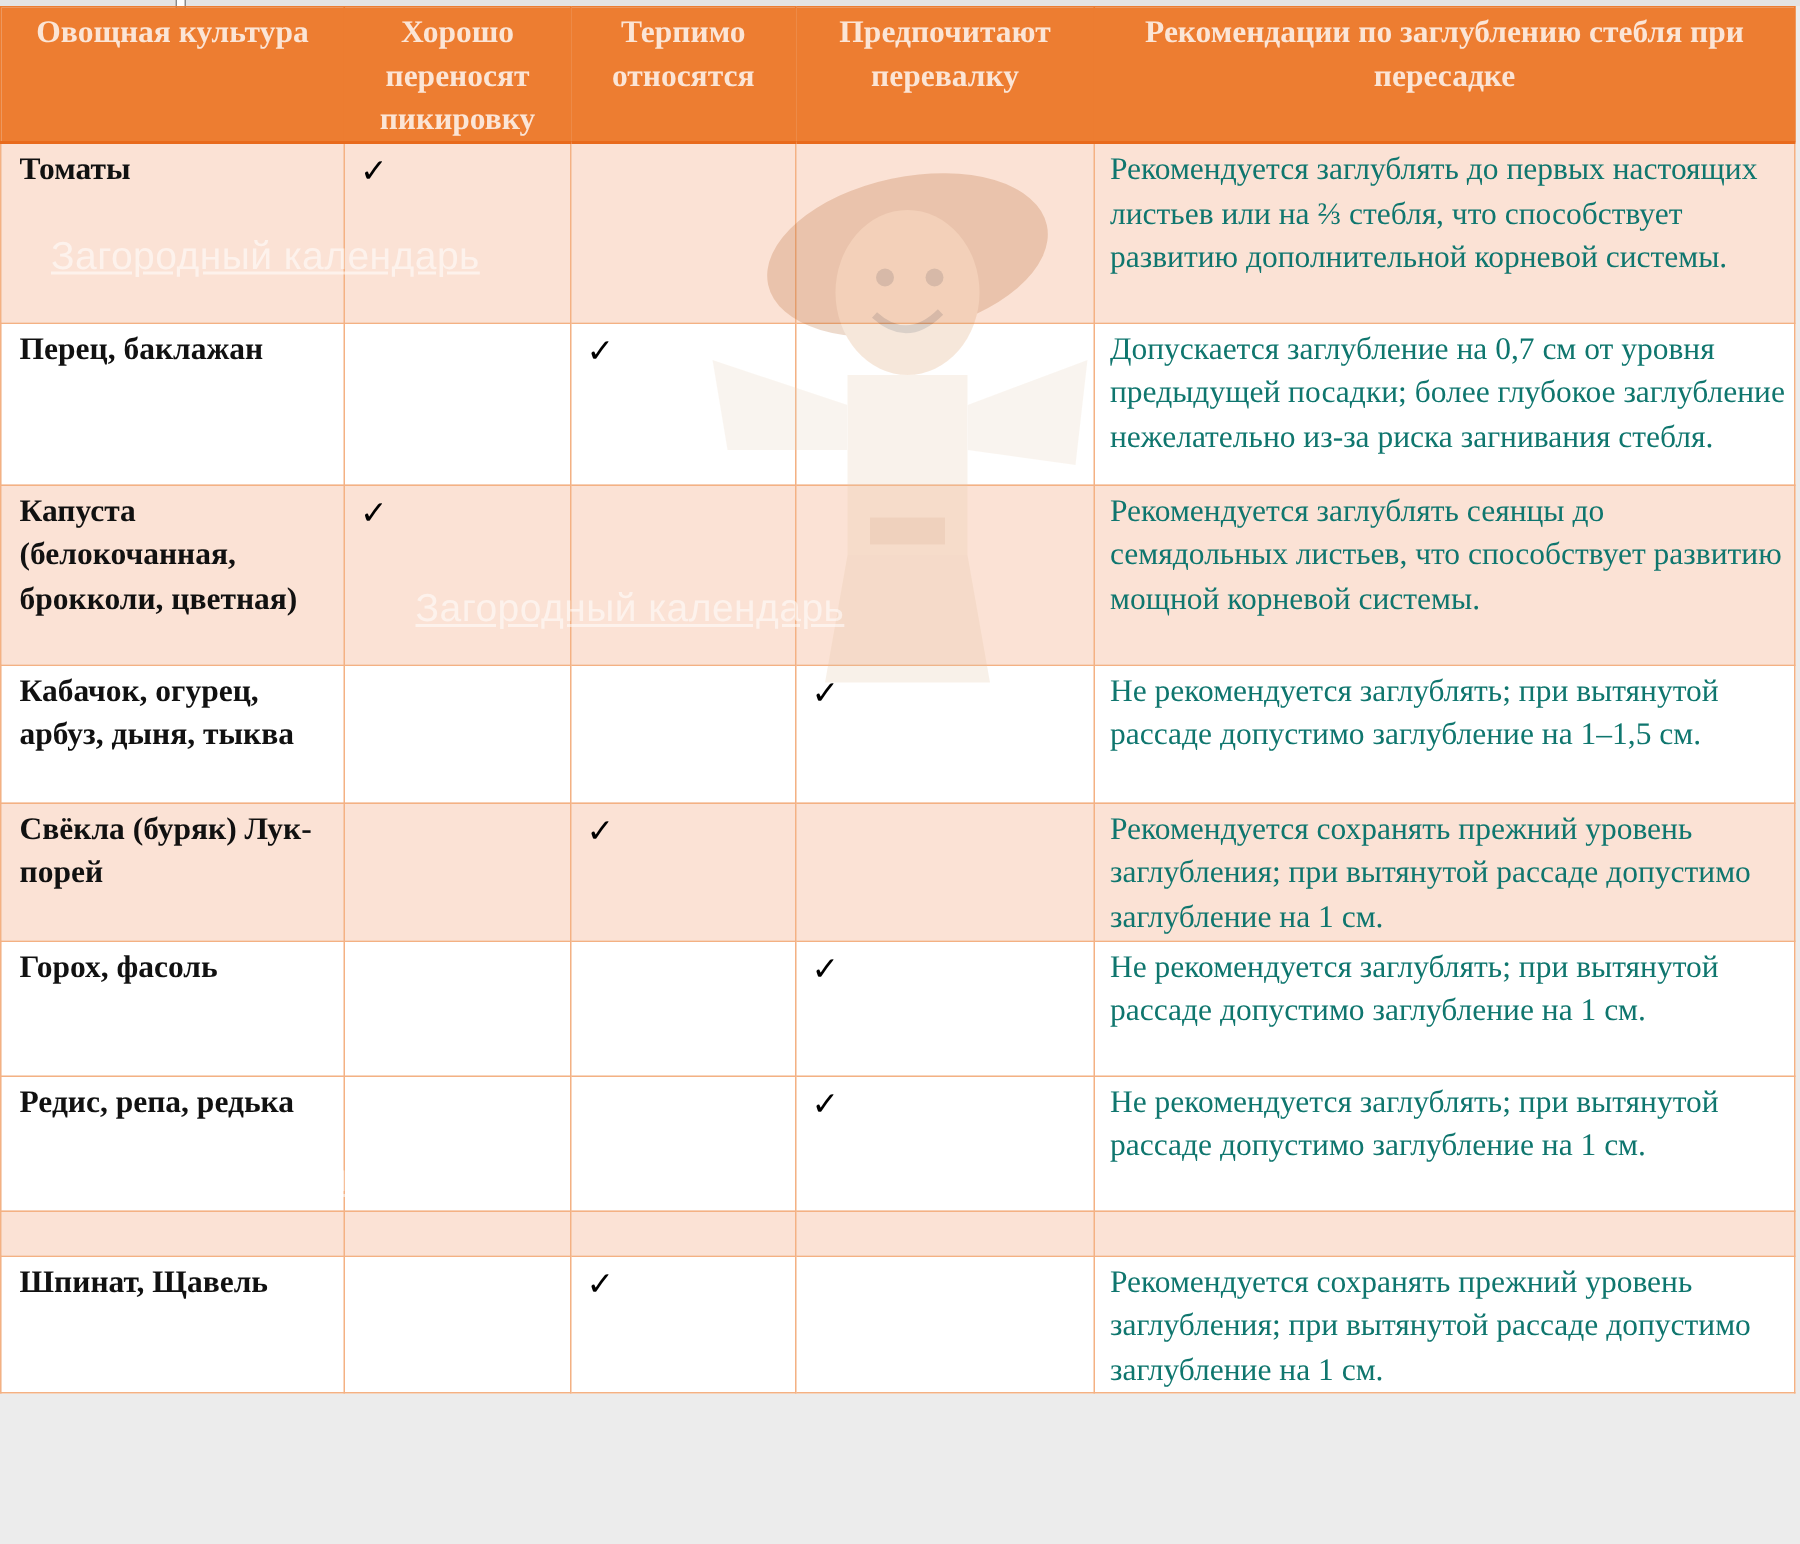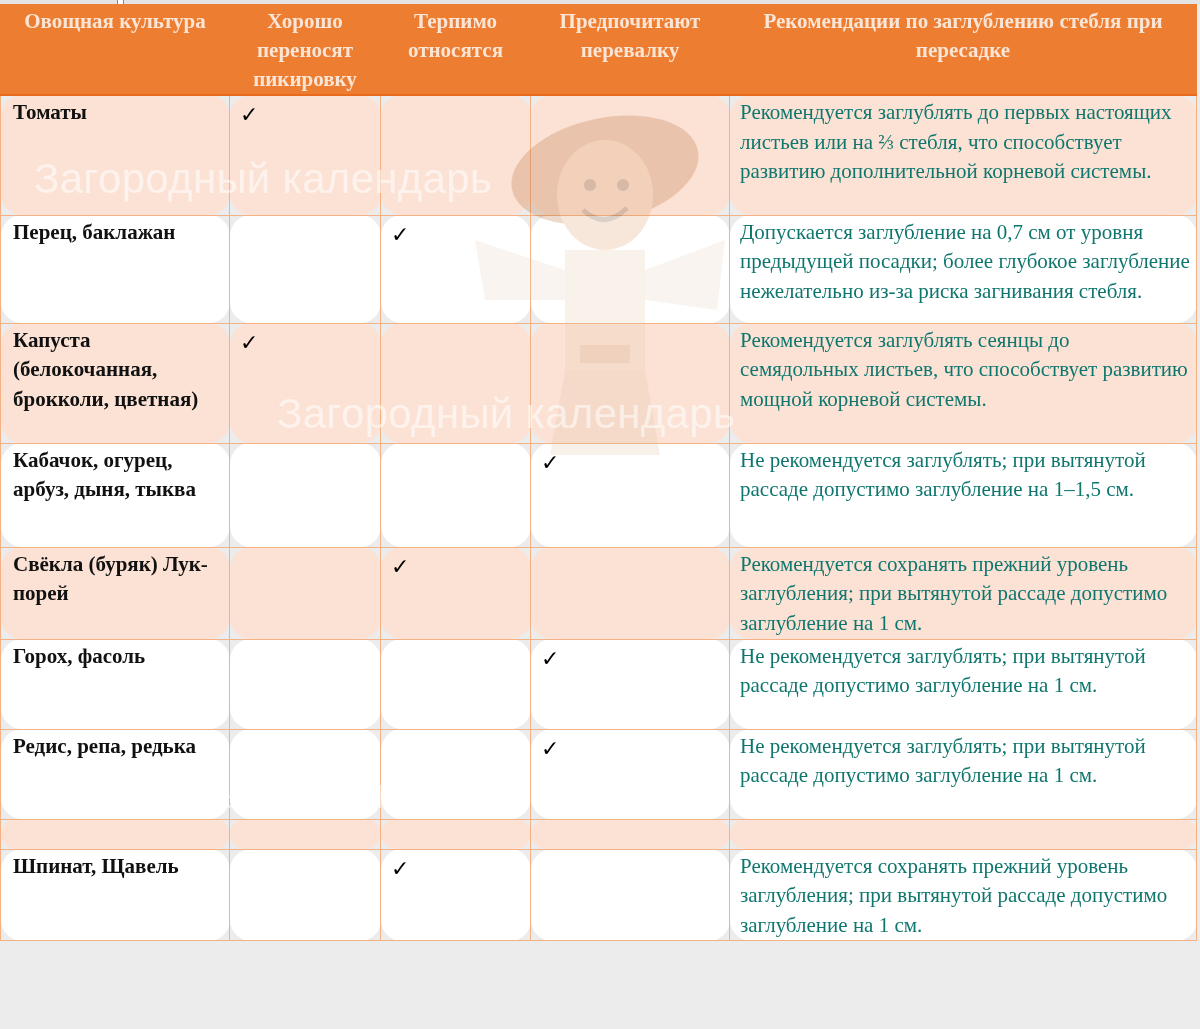--- a/index.html
+++ b/index.html
@@ -33,34 +33,34 @@
     background: #ed7d31;
     color: #fbe5d6;
     font-weight: bold;
     text-align: center;
     height: 86px;
     padding: 2px 4px 0 4px;
     border-color: #ed7d31;
     border-bottom: 2px solid #e86a1c;
     line-height: 29px;
   }
-  table.crops td { padding: 2px 8px 0 12px; color: #111; border-radius: 21px; }
+  table.crops td { padding: 2px 8px 0 12px; color: #111; }
   table.crops td.name { font-weight: bold; padding-left: 12px; }
   table.crops td.check { padding-left: 10px; }
   table.crops td.rec { padding-left: 10px; padding-right: 4px; color: #0f766e; }
   tr.odd td { background: #fbe2d5; }
   tr.even td { background: #ffffff; }
   .check-mark {
     font-family: "DejaVu Sans", sans-serif; font-size: 22px; font-weight: bold;
     color: #000; display: inline-block; margin-top: 2px;
   }
   .watermark {
     position: absolute; font-family: "Liberation Sans", "DejaVu Sans", sans-serif;
-    font-size: 42px; color: rgba(255,255,255,0.55); pointer-events: none;
-    white-space: nowrap; letter-spacing: 0.3px;
+    font-size: 26px; color: rgba(255,255,255,0.55); pointer-events: none;
+    white-space: nowrap; letter-spacing: 0.3px; text-decoration: underline;
   }
   .scarecrow { position: absolute; left: 455px; top: 100px; width: 280px; height: 360px;
     pointer-events: none; opacity: 0.22; }
 </style>
 </head>
 <body>
 
 <div class="topbar">
   <div class="handle"></div>
 </div>
@@ -97,21 +97,21 @@
       <td class="check"><span class="check-mark"></span></td>
       <td class="rec">Допускается заглубление на 0,7 см от уровня предыдущей посадки; более глубокое заглубление нежелательно из-за риска загнивания стебля.</td>
     </tr>
     <tr class="odd" style="height:120px">
       <td class="name">Капуста (белокочанная, брокколи, цветная)</td>
       <td class="check"><span class="check-mark">✓</span></td>
       <td class="check"><span class="check-mark"></span></td>
       <td class="check"><span class="check-mark"></span></td>
       <td class="rec">Рекомендуется заглублять сеянцы до семядольных листьев, что способствует развитию мощной корневой системы.</td>
     </tr>
-    <tr class="even" style="height:104px">
+    <tr class="even" style="height:92px">
       <td class="name">Кабачок, огурец, арбуз, дыня, тыква</td>
       <td class="check"><span class="check-mark"></span></td>
       <td class="check"><span class="check-mark"></span></td>
       <td class="check"><span class="check-mark">✓</span></td>
       <td class="rec">Не рекомендуется заглублять; при вытянутой рассаде допустимо заглубление на 1–1,5 см.</td>
     </tr>
     <tr class="odd" style="height:92px">
       <td class="name">Свёкла (буряк) Лук-порей</td>
       <td class="check"><span class="check-mark"></span></td>
       <td class="check"><span class="check-mark">✓</span></td>

